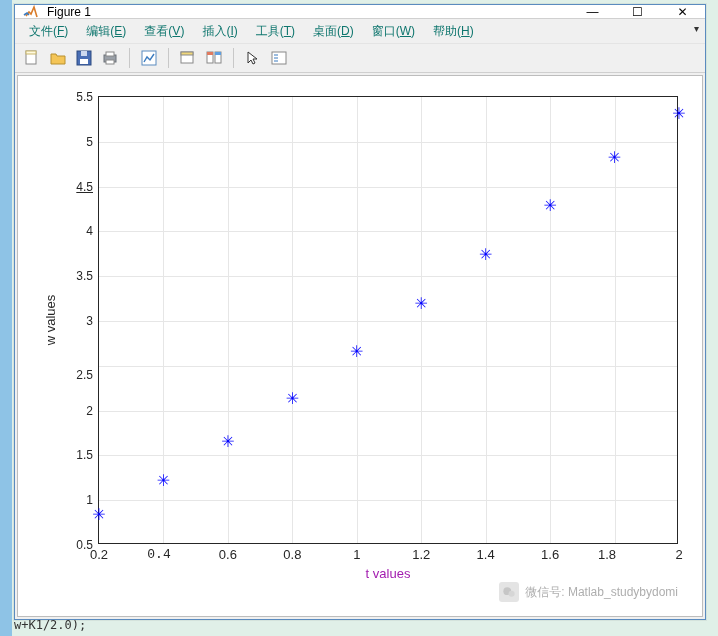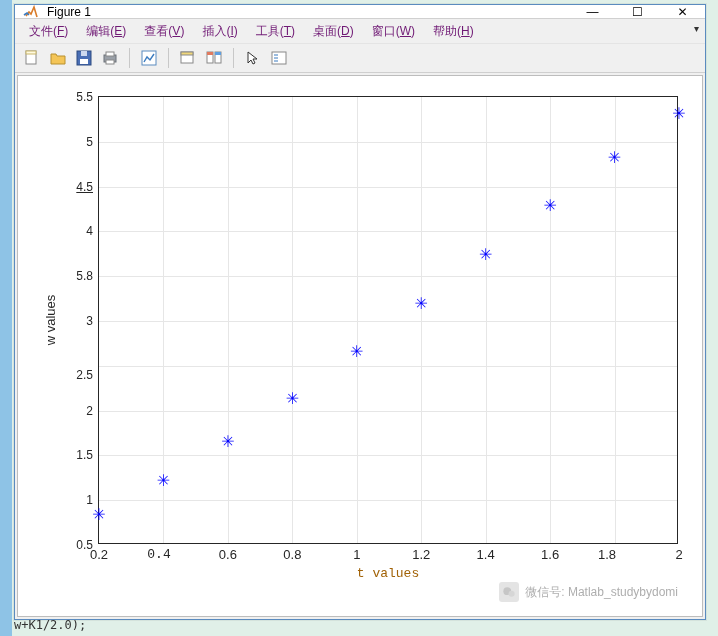--- a/index.html
+++ b/index.html
@@ -67,21 +67,21 @@
     height: 24px;
     background: #f0f0f0;
     display: flex;
     align-items: center;
     padding: 0 6px;
     gap: 2px;
     position: relative;
   }
   .menuitem {
     padding: 2px 8px;
-    color: #701a75;
+    color: #0f766e;
   }
   .menuitem u { text-decoration: underline; }
   .menubar .chev {
     position: absolute; right: 6px; top: 4px;
     font-size: 10px; color: #333;
   }
 
   .toolbar {
     height: 30px;
     background: #f0f0f0;
@@ -154,23 +154,23 @@
     transform: translate(-50%, -50%) rotate(-90deg);
     color: #262626;
     font-size: 13px;
     font-family: Arial, sans-serif;
   }
   .xlabel {
     position: absolute;
     left: 370px;
     top: 490px;
     transform: translateX(-50%);
-    color: #a16207;
+    color: #a21caf;
     font-size: 13px;
-    font-family: Liberation Mono, monospace;
+    font-family: Liberation Sans, sans-serif;
   }
   .marker {
     position: absolute;
     width: 12px; height: 12px;
     transform: translate(-50%, -50%);
     color: #0000ff;
     font-size: 16px;
     line-height: 12px;
     display: flex;
     align-items: center;
@@ -324,21 +324,21 @@
         <div class="tick-y" style="top: 403.2px;">1</div>
         <div class="gridline-h" style="top: 358.4px;"></div>
         <div class="tick-y" style="top: 358.4px;">1.5</div>
         <div class="gridline-h" style="top: 313.6px;"></div>
         <div class="tick-y" style="top: 313.6px;">2</div>
         <div class="gridline-h" style="top: 268.8px;"></div>
         <div class="tick-y" style="top: 278px;">2.5</div>
         <div class="gridline-h" style="top: 224px;"></div>
         <div class="tick-y" style="top: 224px;">3</div>
         <div class="gridline-h" style="top: 179.2px;"></div>
-        <div class="tick-y" style="top: 179.2px;">5.8</div>
+        <div class="tick-y" style="top: 179.2px;">3.5</div>
         <div class="gridline-h" style="top: 134.4px;"></div>
         <div class="tick-y" style="top: 134.4px;">4</div>
         <div class="gridline-h" style="top: 89.6px;"></div>
         <div class="tick-y" style="top: 89.6px; text-decoration: underline;">4.5</div>
         <div class="gridline-h" style="top: 44.8px;"></div>
         <div class="tick-y" style="top: 44.8px;">5</div>
         <div class="tick-y" style="top: 0px;">5.5</div>
         <div class="marker" style="left: 0px; top: 418.432px; color: rgb(0, 0, 255);">✳</div>
         <div class="marker" style="left: 64.4444px; top: 384.384px; color: rgb(0, 0, 255);">✳</div>
         <div class="marker" style="left: 128.889px; top: 344.96px; color: rgb(0, 0, 255);">✳</div>

